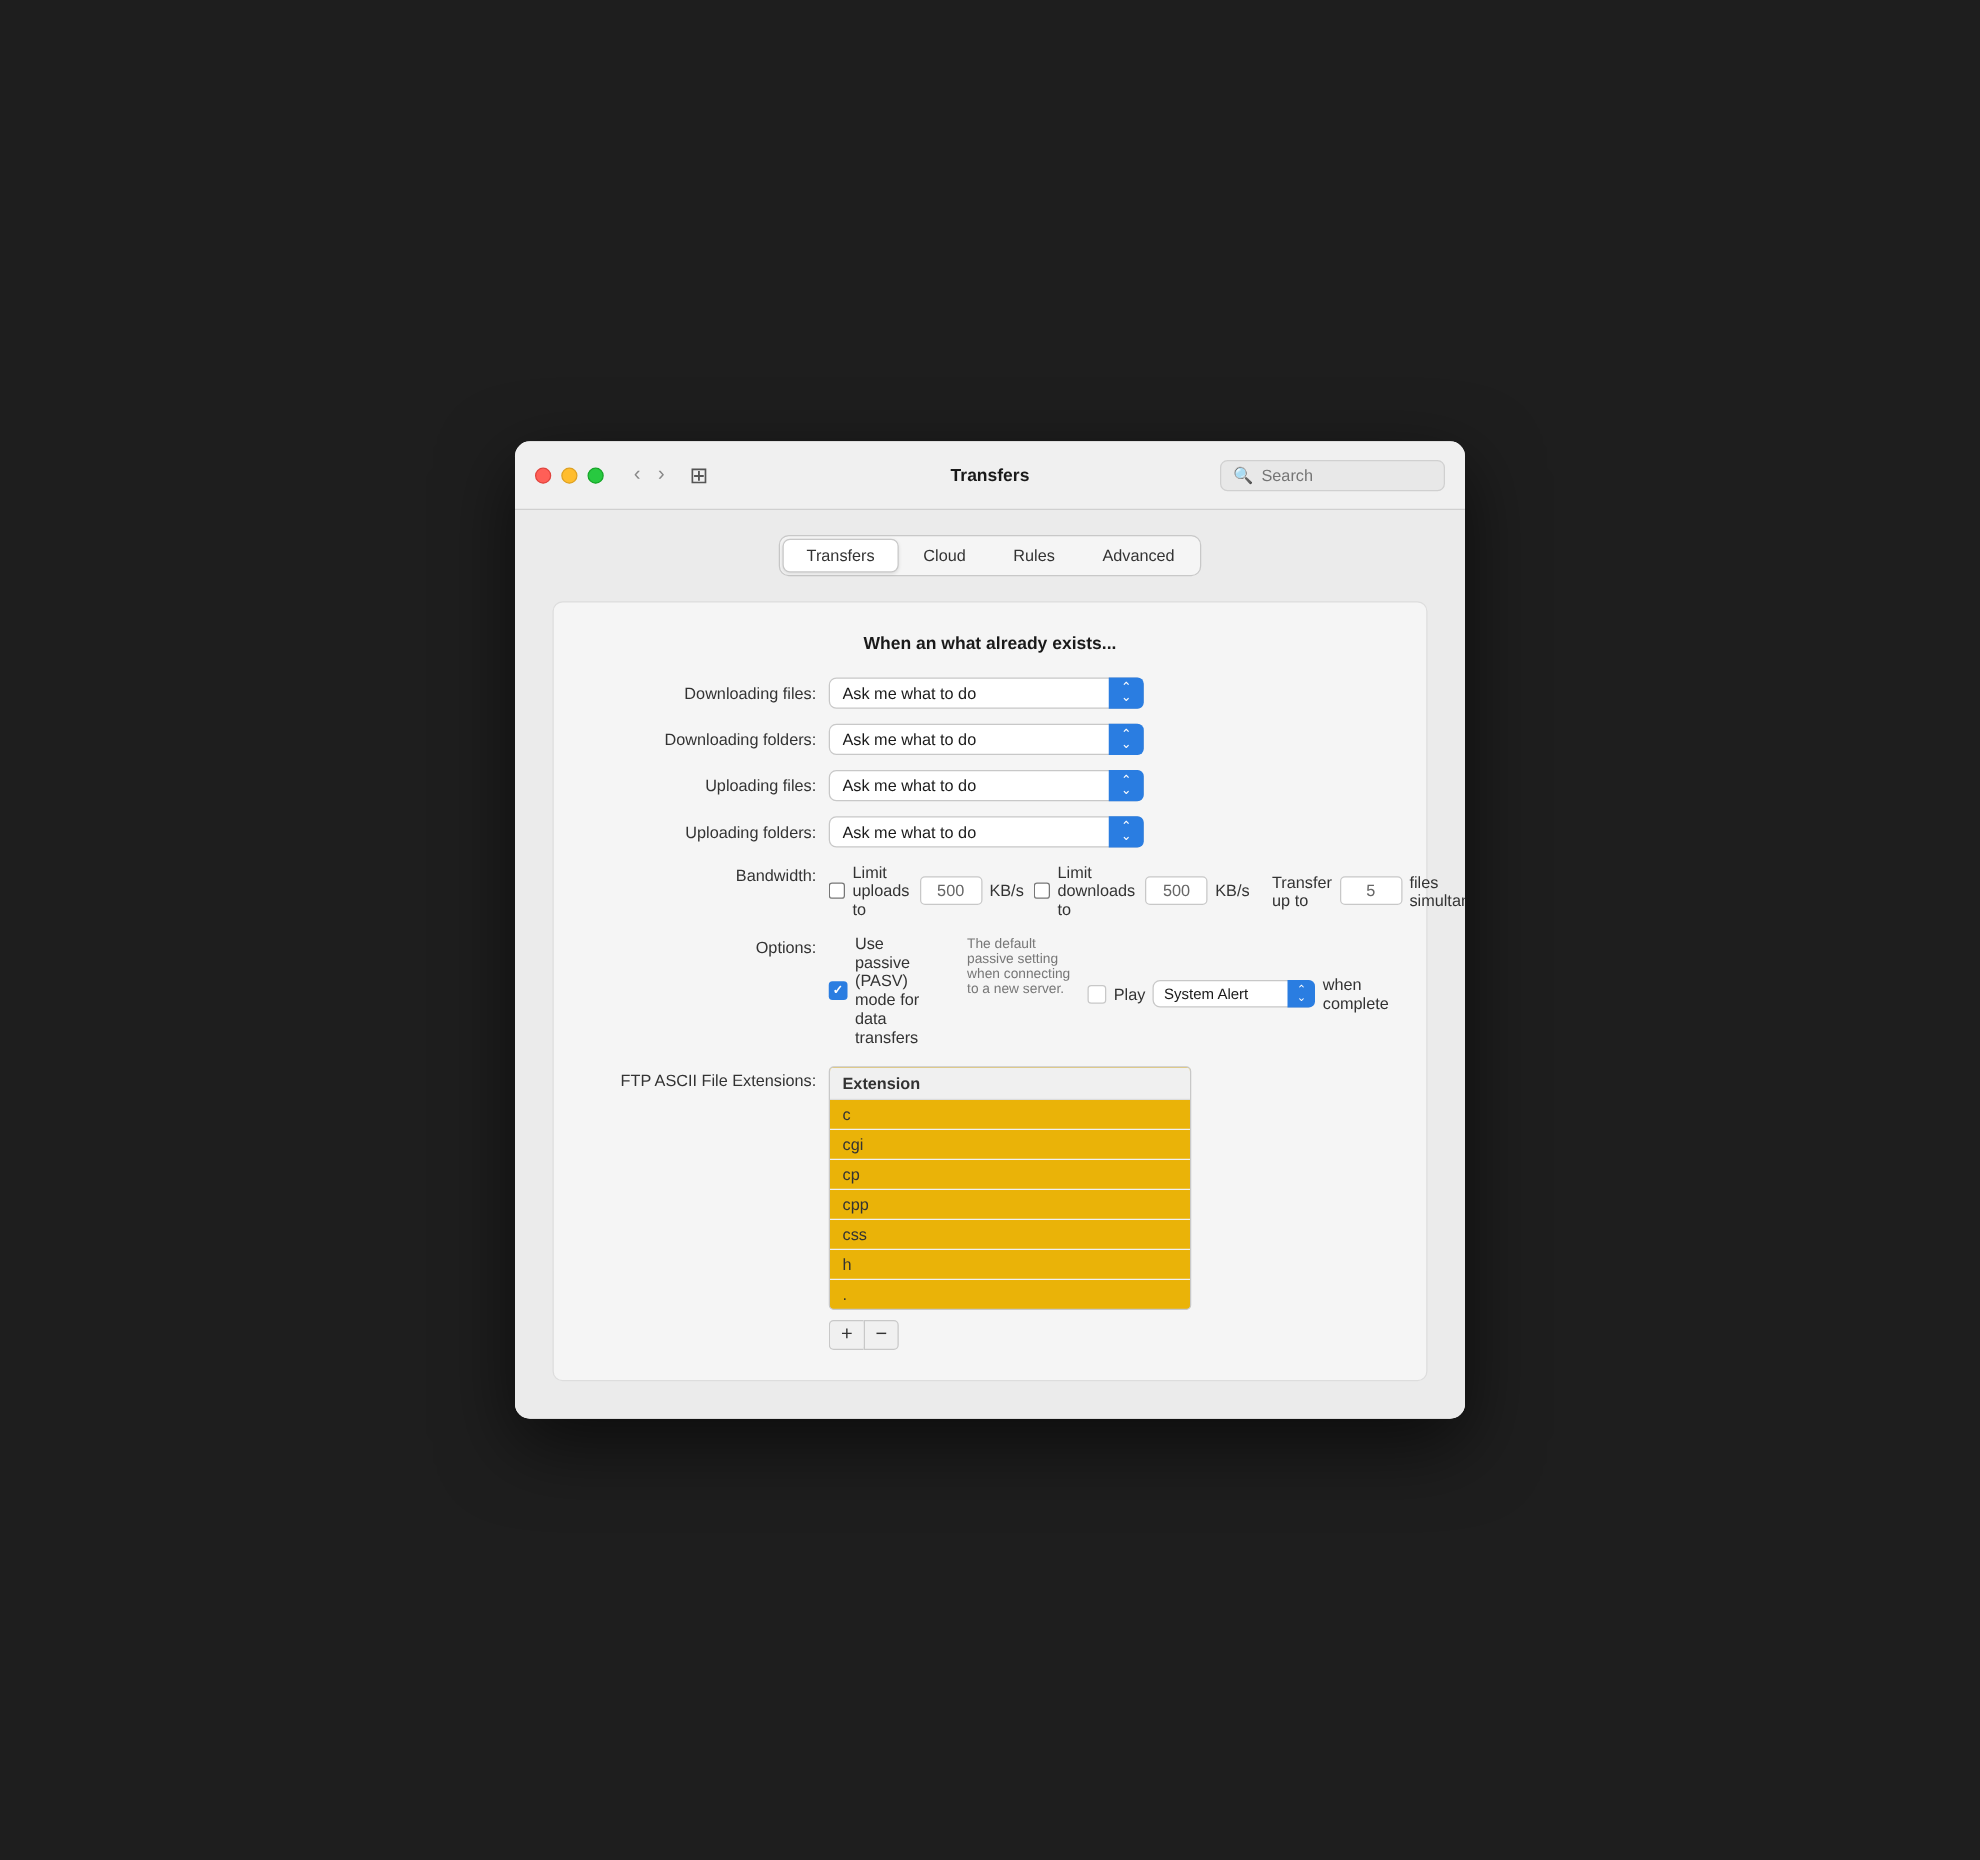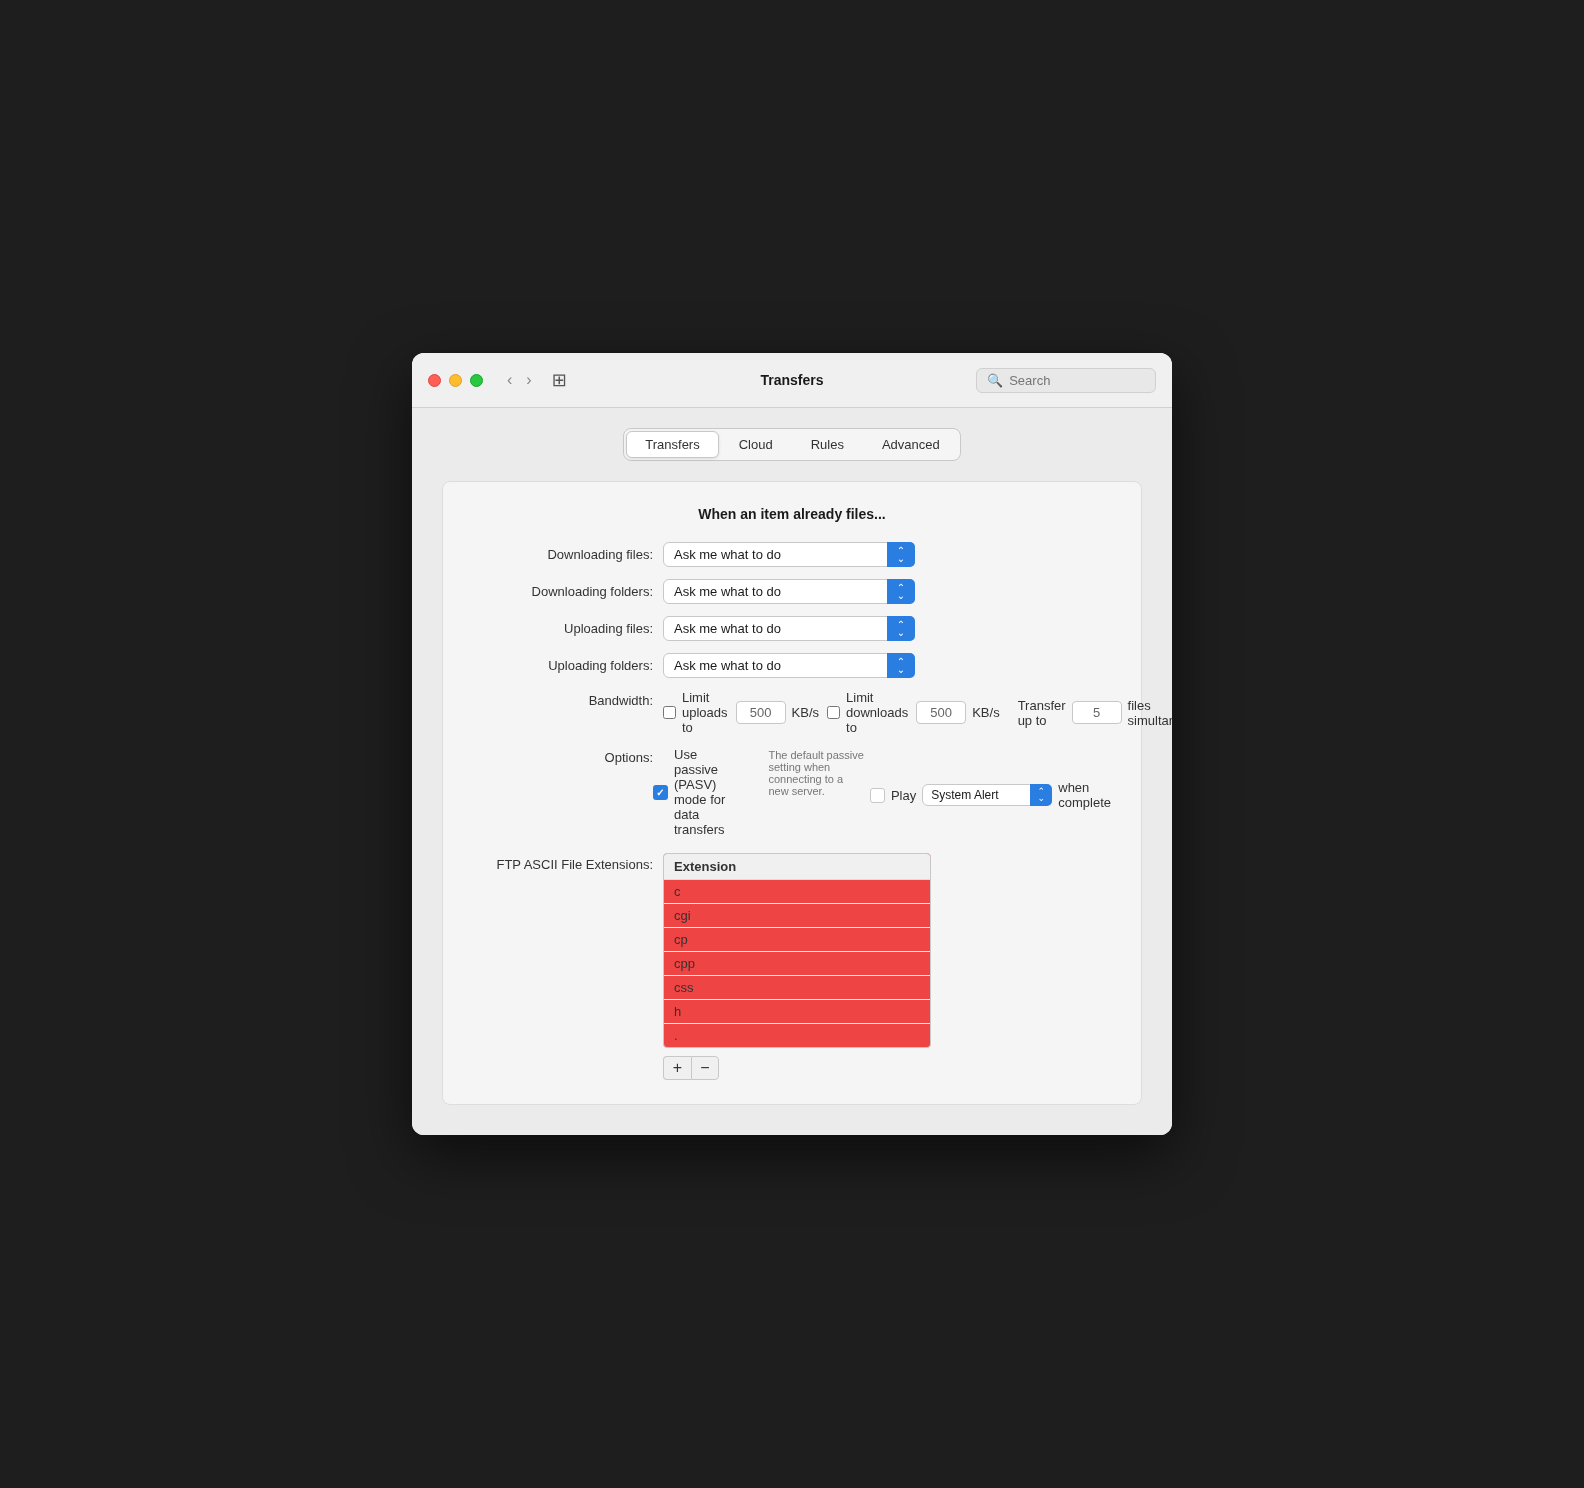--- a/index.html
+++ b/index.html
@@ -244,20 +244,21 @@
     }
     .options-container {
       display: flex;
       align-items: flex-start;
     }
     .options-label {
       text-align: right;
       font-size: 13px;
       color: #333;
       min-width: 180px;
+      margin-right: 10px;
       padding-top: 3px;
     }
     .options-rows {
       display: flex;
       gap: 4px;
     }
     .option-row {
       display: flex;
       align-items: center;
       gap: 6px;
@@ -355,24 +356,24 @@
       min-width: 180px;
       margin-right: 10px;
       padding-top: 4px;
     }
     .ftp-content {
       display: flex;
       flex-direction: column;
       gap: 8px;
     }
     .extension-table {
-      background: #ef4444;
+      background: #eab308;
       border: 1px solid #c8c8c8;
       border-radius: 4px;
-      width: 268px;
+      width: 290px;
       font-size: 13px;
       overflow: hidden;
     }
     .ext-header {
       padding: 5px 10px;
       font-weight: 600;
       color: #333;
       border-bottom: 1px solid #ddd;
       background: #f0f0f0;
     }
@@ -435,21 +436,21 @@
     <div class="tabs">
       <div class="tab-bar">
         <button class="tab active">Transfers</button>
         <button class="tab">Cloud</button>
         <button class="tab">Rules</button>
         <button class="tab">Advanced</button>
       </div>
     </div>
 
     <div class="panel">
-      <div class="section-title">When an item already files...</div>
+      <div class="section-title">When an what already exists...</div>
 
       <div class="form-row">
         <span class="form-label">Downloading files:</span>
         <div class="select-wrapper">
           <select class="select-control">
             <option>Ask me what to do</option>
           </select>
           <div class="select-arrow"></div>
         </div>
       </div>

